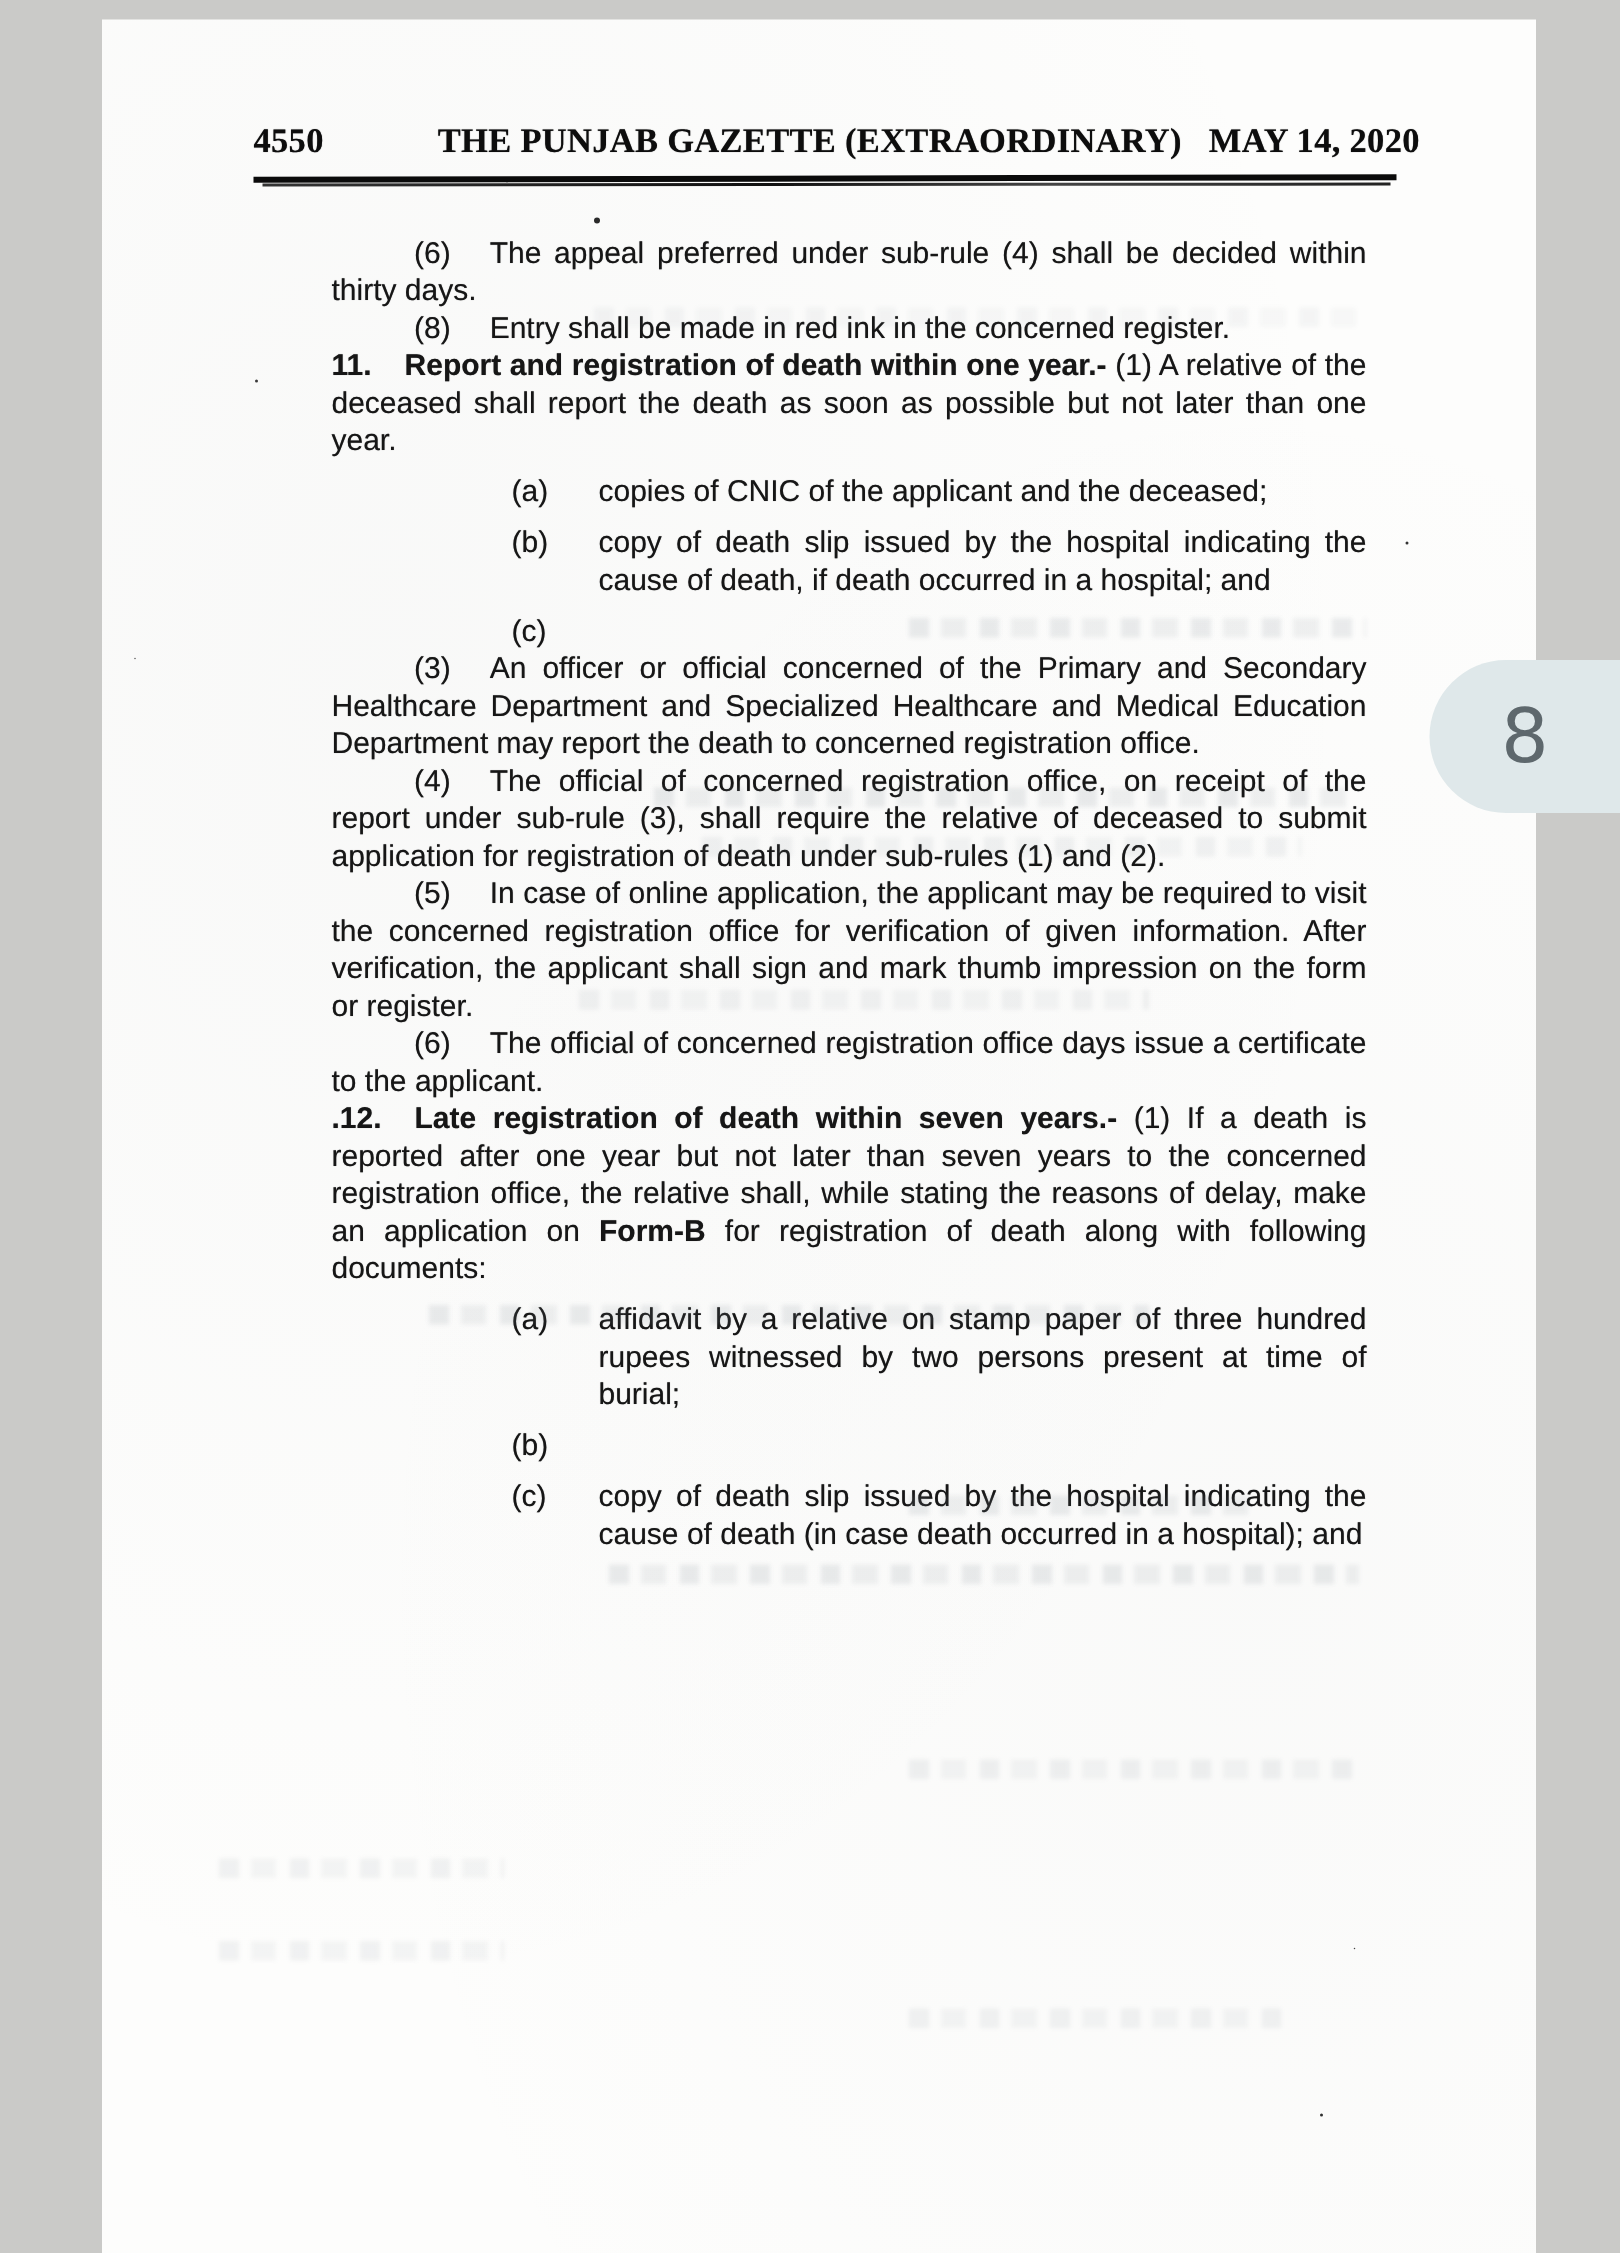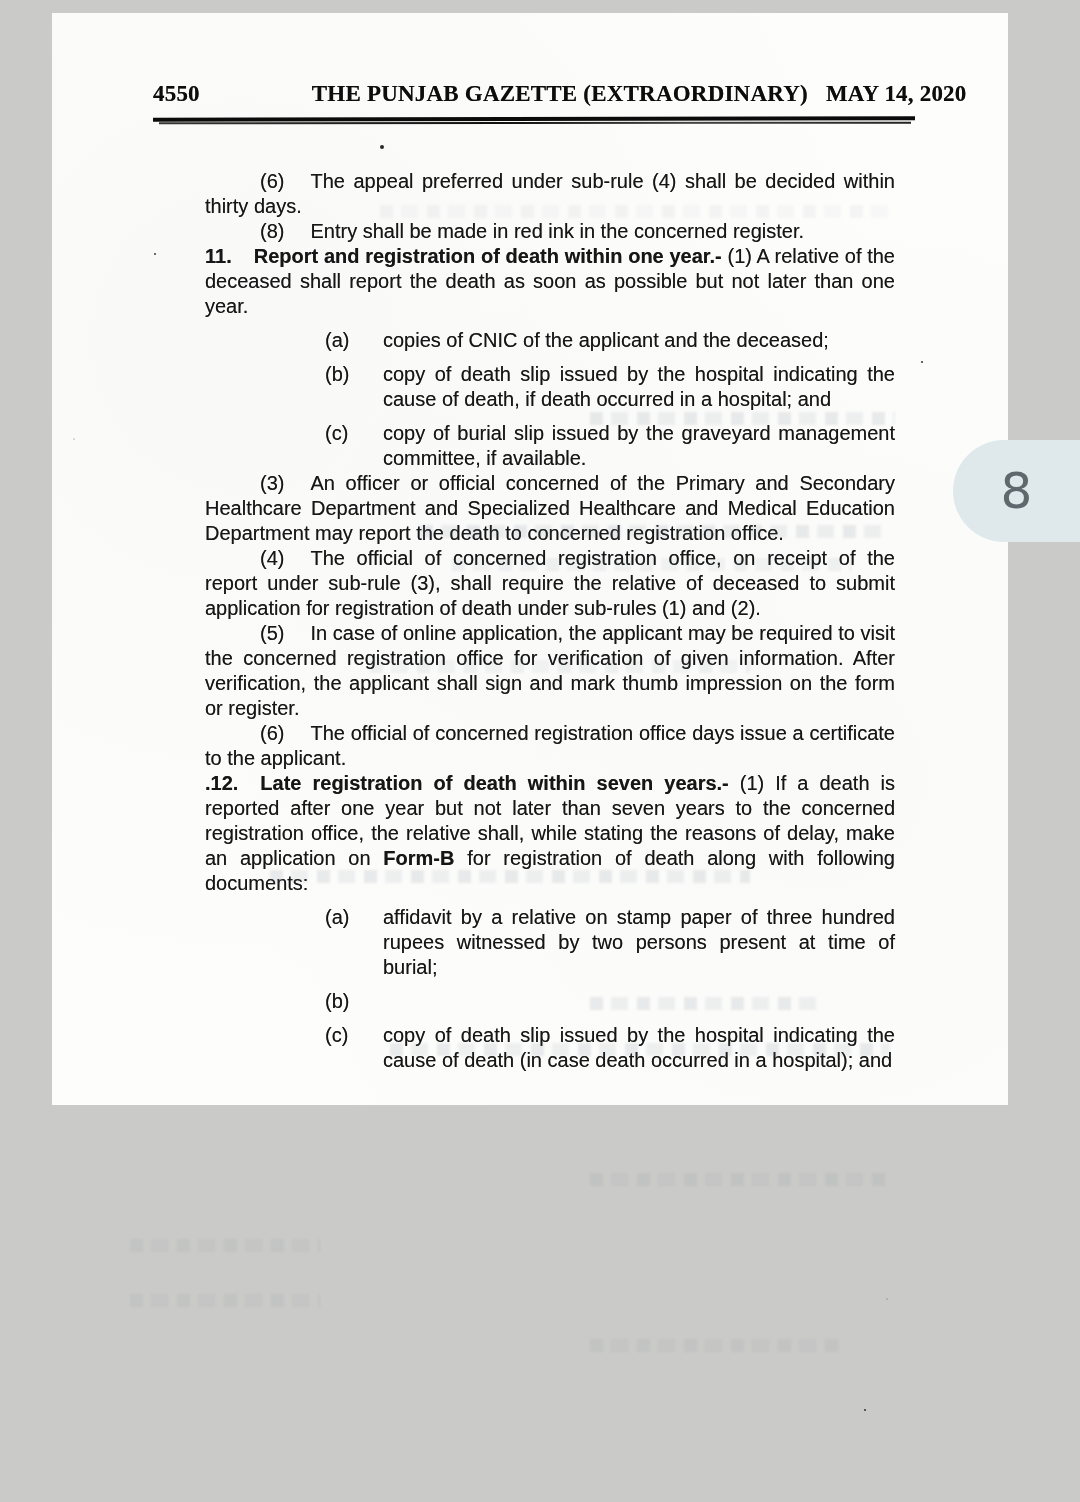--- a/index.html
+++ b/index.html
@@ -3,57 +3,57 @@
 <meta charset="utf-8">
 <style>
   html,body{margin:0;padding:0;}
   body{
     width:1080px;height:1502px;position:relative;overflow:hidden;
     background:var(--surround,#cacac8);
     font-family:"Liberation Sans",sans-serif;
   }
   
   .page{
-    position:absolute;left:52px;top:13px;width:956px;height:1092px;
+    position:absolute;left:68px;top:13px;width:956px;height:1489px;
     background:var(--page-bg,#fdfdfc);
     background-image:
       radial-gradient(ellipse at 20% 30%, rgba(160,165,170,0.05), transparent 60%),
       radial-gradient(ellipse at 80% 70%, rgba(160,165,170,0.04), transparent 55%);
   }
   
   .gz-header{
     position:absolute;left:101px;top:68px;width:762px;
     display:flex;align-items:baseline;
     font-family:"Liberation Serif",serif;font-weight:700;
     font-size:23px;color:#0d0d0d;letter-spacing:.2px;
     text-shadow:0 0 .6px rgba(0,0,0,.6);
   }
   .gz-header .pageno{flex:0 0 auto;}
-  .gz-header .title{margin-left:112px;flex:0 0 auto;}
+  .gz-header .title{margin-left:76px;flex:0 0 auto;}
   .gz-header .date{margin-left:18px;flex:0 0 auto;}
   .gz-rule{
     position:absolute;left:101px;top:104px;width:762px;height:4px;
     background:#0b0b0b;transform:rotate(-.12deg);
   }
   .gz-rule::after{
     content:"";position:absolute;left:6px;right:4px;top:5px;height:2px;
     background:linear-gradient(90deg,#333 0%,#111 45%,#444 70%,#222 100%);
     transform:rotate(.08deg);
   }
   
   .doc-body{
     position:absolute;left:153px;top:144px;width:690px;
     font-size:20px;line-height:25px;color:var(--ink,#161616);
     text-align:justify;font-weight:500;
     text-shadow:0 0 .5px rgba(10,10,10,.55);
   }
   .doc-body p{margin:0;}
   .para{margin-top:12px;text-indent:55px;}
   .sect{margin-top:12px;text-indent:0;}
-  .doc-body > :first-child{margin-top:12px;}
+  .doc-body > :first-child{margin-top:0;}
   .pnum{white-space:nowrap;}
   .sect .pnum{font-weight:700;}
   .tab{display:inline-block;width:26px;}
   .sect .tab{width:22px;}
   .seg-b{font-weight:700;margin-top:36px;}
   .item{
     margin-top:9px;margin-left:120px;width:570px;
     display:grid;grid-template-columns:58px 1fr;
   }
   .item .ilabel{text-align:left;}
@@ -110,21 +110,20 @@
       <div class="item">
         <span class="ilabel">(a)</span>
         <div class="itext"><span class="seg">copies of CNIC of the applicant and the deceased;</span></div>
       </div>
       <div class="item">
         <span class="ilabel">(b)</span>
         <div class="itext"><span class="seg">copy of death slip issued by the hospital indicating the cause of death, if death occurred in a hospital; and</span></div>
       </div>
       <div class="item">
         <span class="ilabel">(c)</span>
-        <div class="itext"><span class="seg">copy of burial slip issued by the graveyard management committee, if available.</span></div>
       </div>
       <p class="para"><span class="pnum">(3)</span><span class="tab"></span><span class="seg">An officer or official concerned of the Primary and Secondary Healthcare Department and Specialized Healthcare and Medical Education Department may report the death to concerned registration office.</span></p>
       <p class="para"><span class="pnum">(4)</span><span class="tab"></span><span class="seg">The official of concerned registration office, on receipt of the report under sub-rule (3), shall require the relative of deceased to submit application for registration of death under sub-rules (1) and (2).</span></p>
       <p class="para"><span class="pnum">(5)</span><span class="tab"></span><span class="seg">In case of online application, the applicant may be required to visit the concerned registration office for verification of given information. After verification, the applicant shall sign and mark thumb impression on the form or register.</span></p>
       <p class="para"><span class="pnum">(6)</span><span class="tab"></span><span class="seg">The official of concerned registration office days issue a certificate to the applicant.</span></p>
       <p class="sect"><span class="pnum">.12.</span><span class="tab"></span><span class="seg-b">Late registration of death within seven years.-</span><span class="seg"> (1) If a death is reported after one year but not later than seven years to the concerned registration office, the relative shall, while stating the reasons of delay, make an application on </span><span class="seg-b">Form-B</span><span class="seg"> for registration of death along with following documents:</span></p>
       <div class="item">
         <span class="ilabel">(a)</span>
         <div class="itext"><span class="seg">affidavit by a relative on stamp paper of three hundred rupees witnessed by two persons present at time of burial;</span></div>
       </div>

